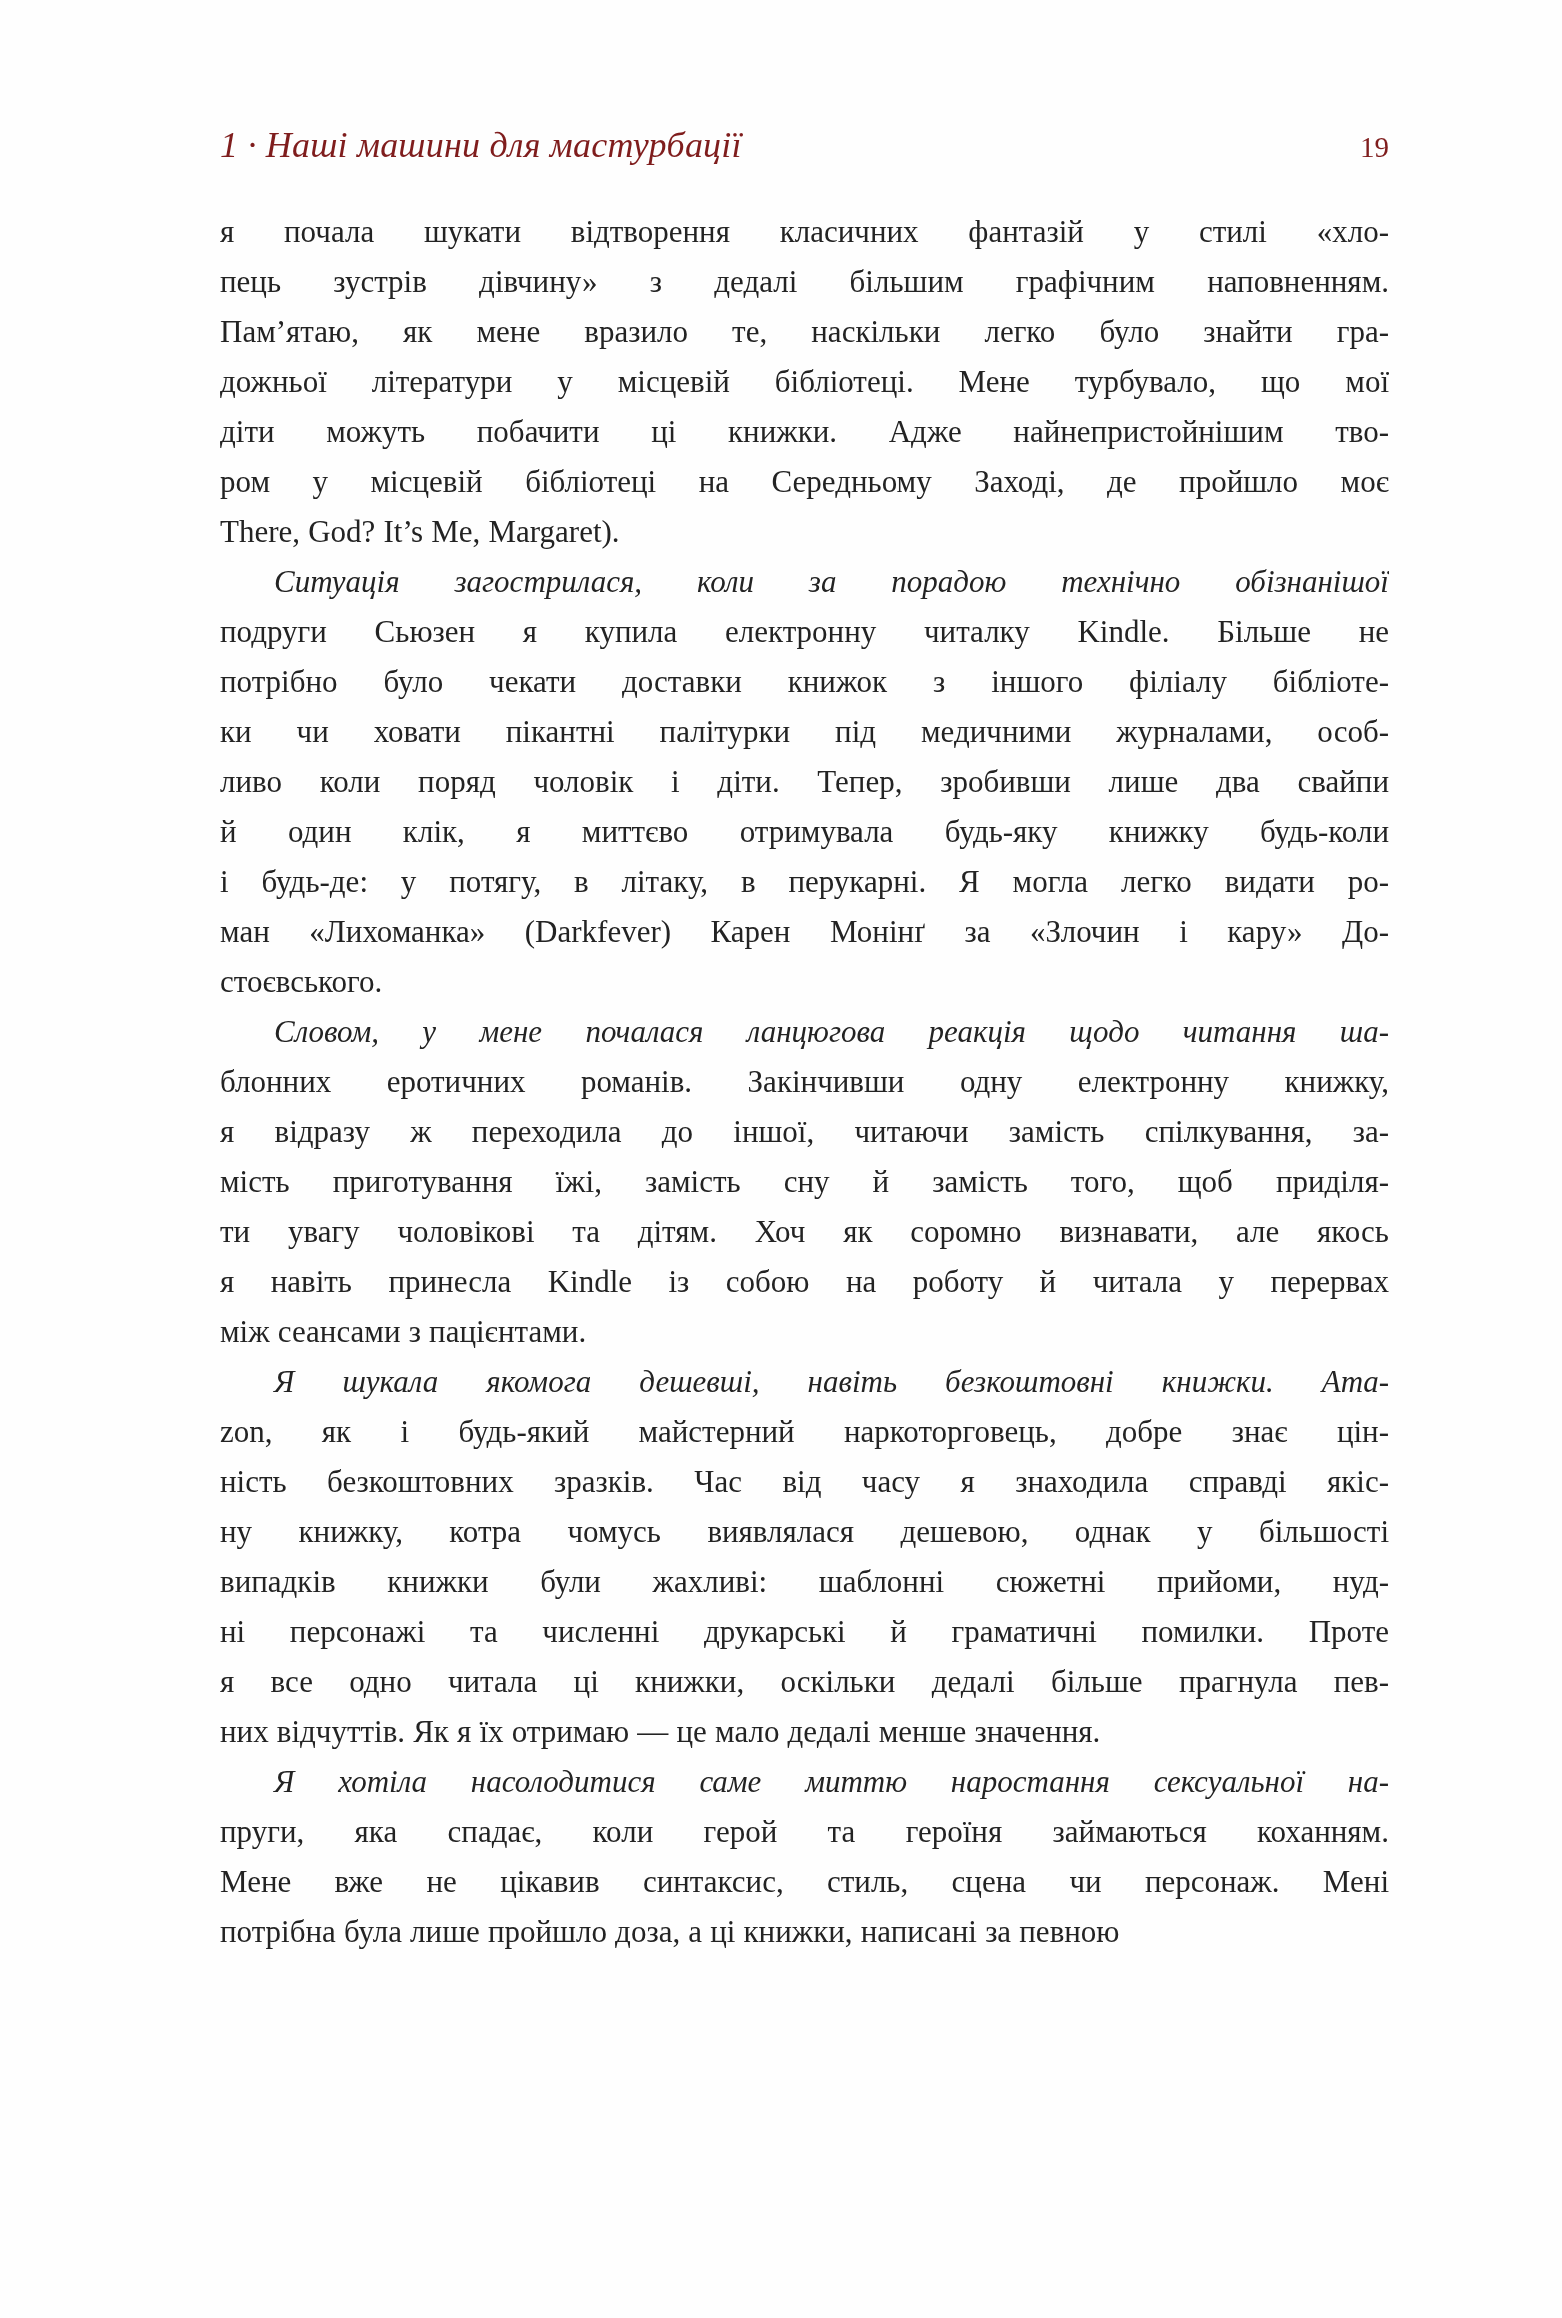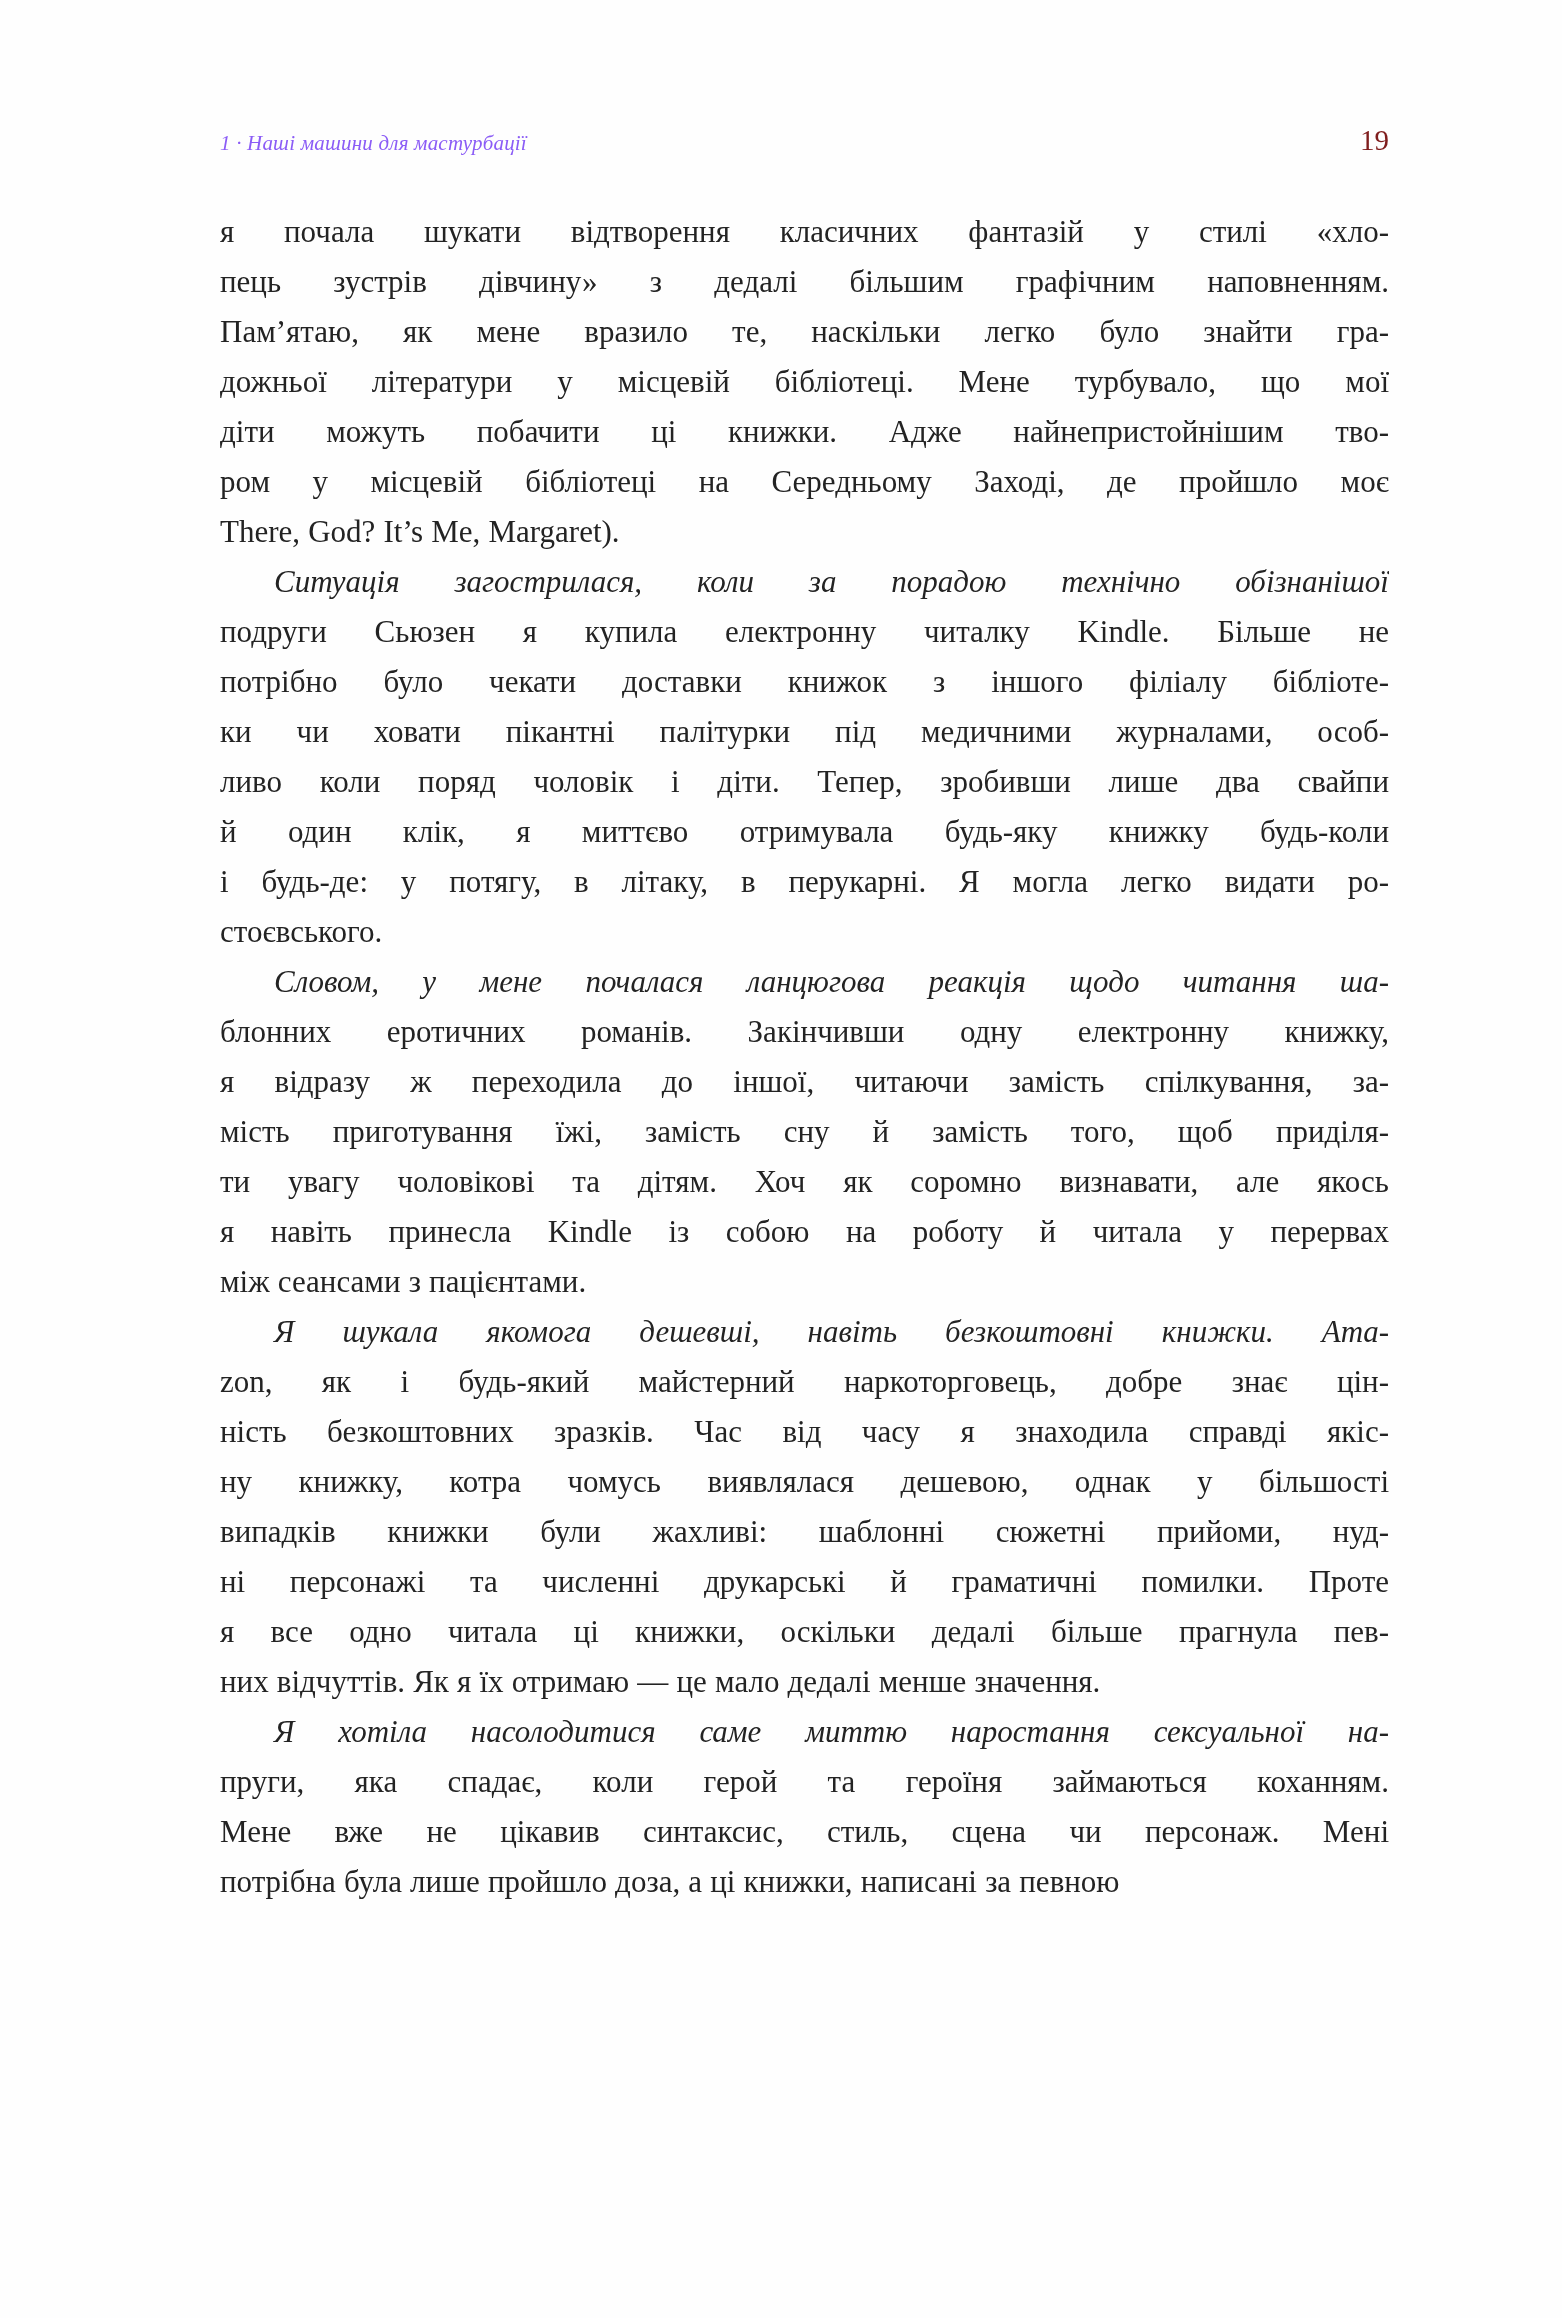--- a/index.html
+++ b/index.html
@@ -22,22 +22,22 @@
     position: absolute;
     left: 220px;
     width: 1169px;
     top: 124px;
     display: flex;
     justify-content: space-between;
     align-items: baseline;
   }
   .chapter-title {
     font-style: italic;
-    font-size: 21px;
-    color: #8b5cf6;
+    font-size: 36px;
+    color: #7f1d1d;
     letter-spacing: 0.2px;
   }
   .page-number {
     font-size: 29px;
     color: #7f1d1d;
   }
   .text-block {
     position: absolute;
     left: 220px;
     top: 207px;
@@ -82,20 +82,21 @@
         <div class="line last">There, God? It’s Me, Margaret).</div>
       </div>
       <div class="paragraph">
         <div class="line indent">Ситуація загострилася, коли за порадою технічно обізнанішої</div>
         <div class="line">подруги Сьюзен я купила електронну читалку Kindle. Більше не</div>
         <div class="line">потрібно було чекати доставки книжок з іншого філіалу бібліоте-</div>
         <div class="line">ки чи ховати пікантні палітурки під медичними журналами, особ-</div>
         <div class="line">ливо коли поряд чоловік і діти. Тепер, зробивши лише два свайпи</div>
         <div class="line">й один клік, я миттєво отримувала будь-яку книжку будь-коли</div>
         <div class="line">і будь-де: у потягу, в літаку, в перукарні. Я могла легко видати ро-</div>
+        <div class="line">ман «Лихоманка» (Darkfever) Карен Монінґ за «Злочин і кару» До-</div>
         <div class="line last">стоєвського.</div>
       </div>
       <div class="paragraph">
         <div class="line indent">Словом, у мене почалася ланцюгова реакція щодо читання ша-</div>
         <div class="line">блонних еротичних романів. Закінчивши одну електронну книжку,</div>
         <div class="line">я відразу ж переходила до іншої, читаючи замість спілкування, за-</div>
         <div class="line">мість приготування їжі, замість сну й замість того, щоб приділя-</div>
         <div class="line">ти увагу чоловікові та дітям. Хоч як соромно визнавати, але якось</div>
         <div class="line">я навіть принесла Kindle із собою на роботу й читала у перервах</div>
         <div class="line last">між сеансами з пацієнтами.</div>

